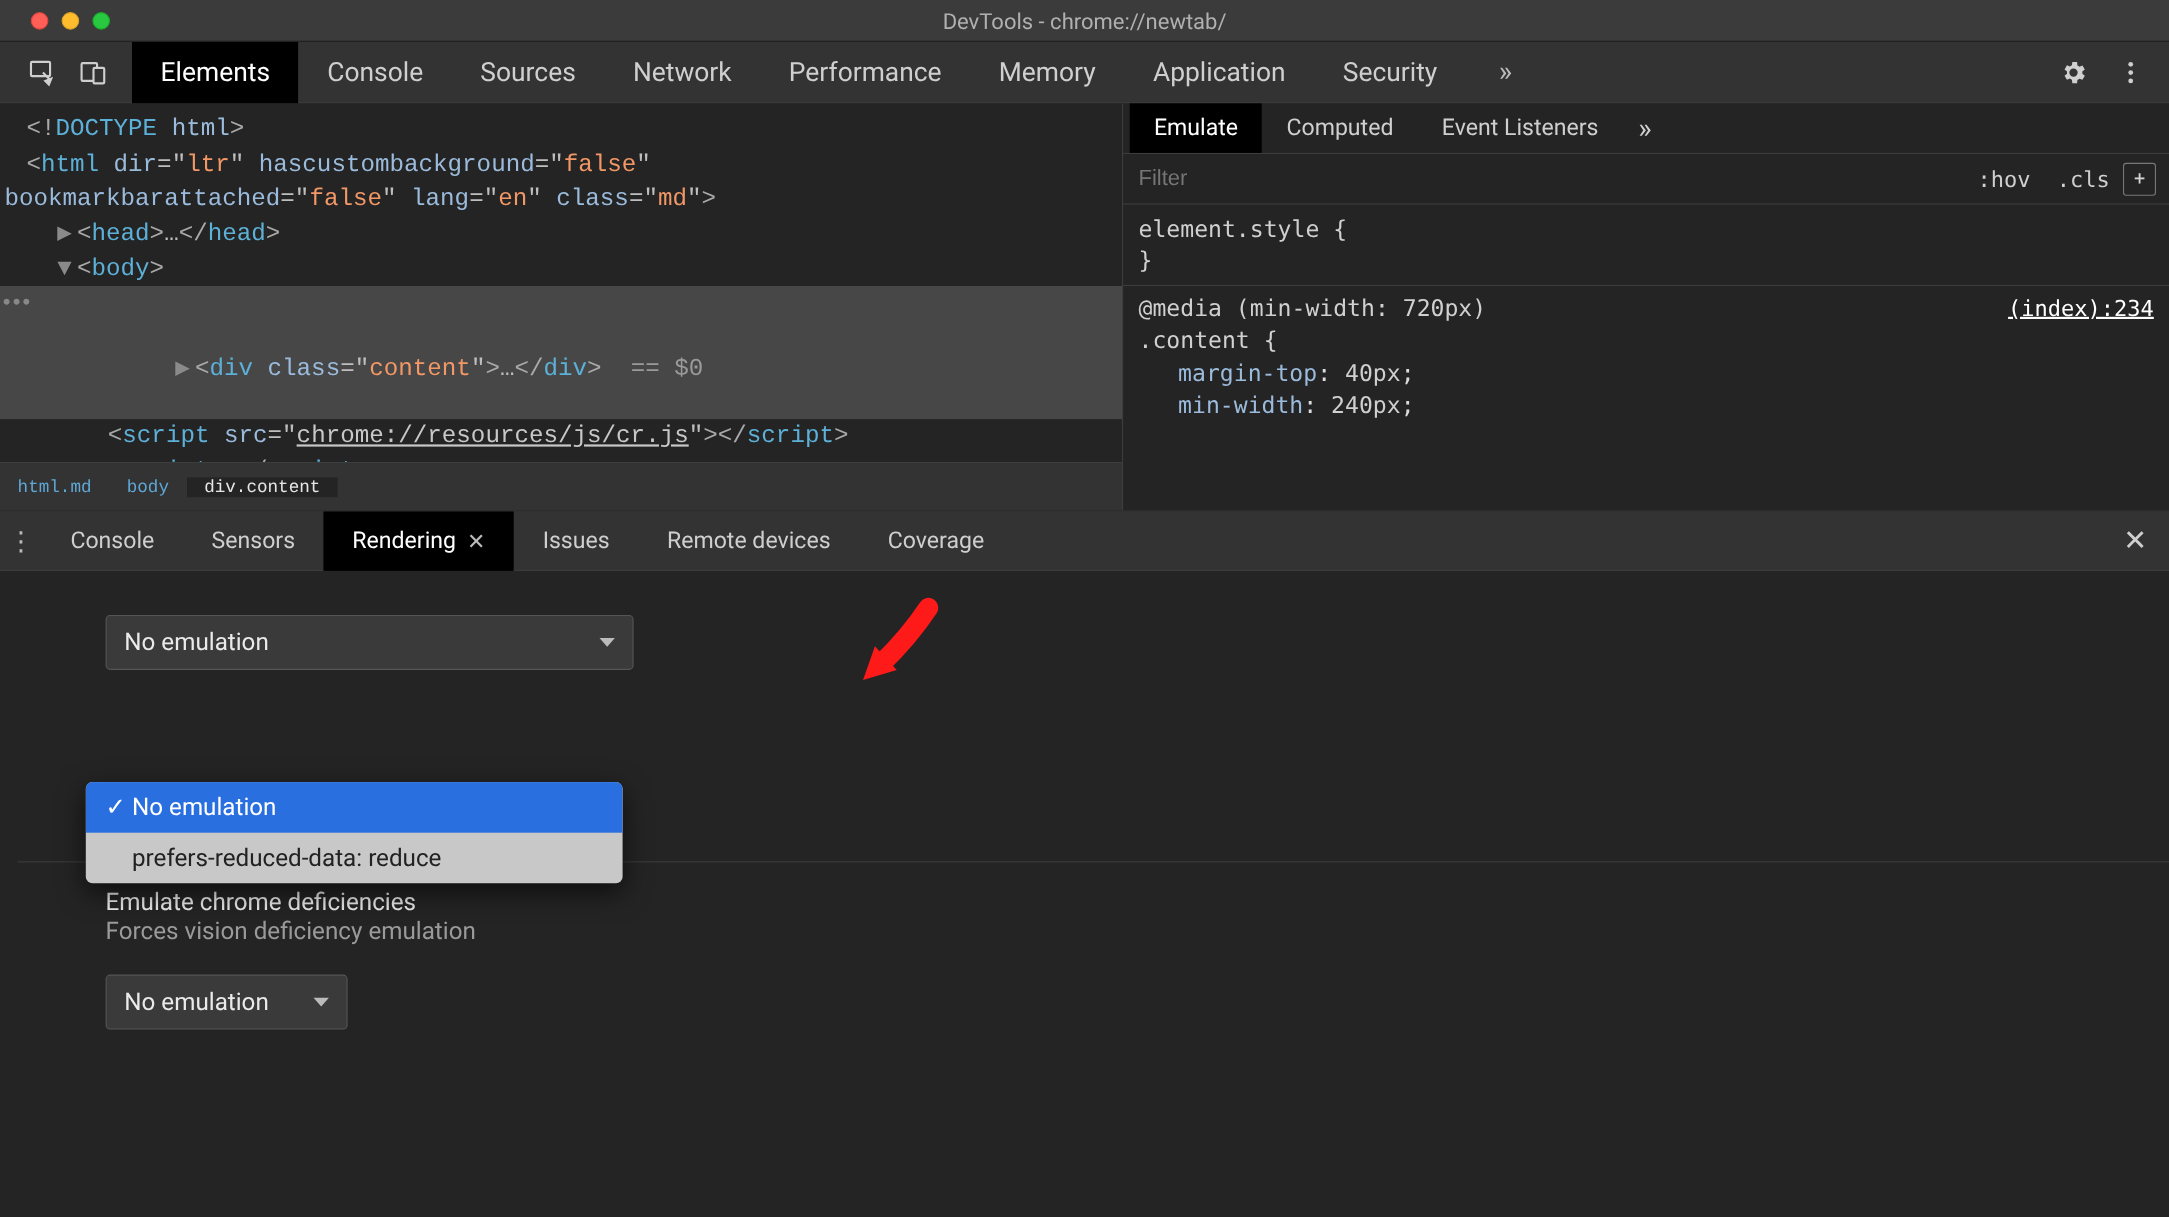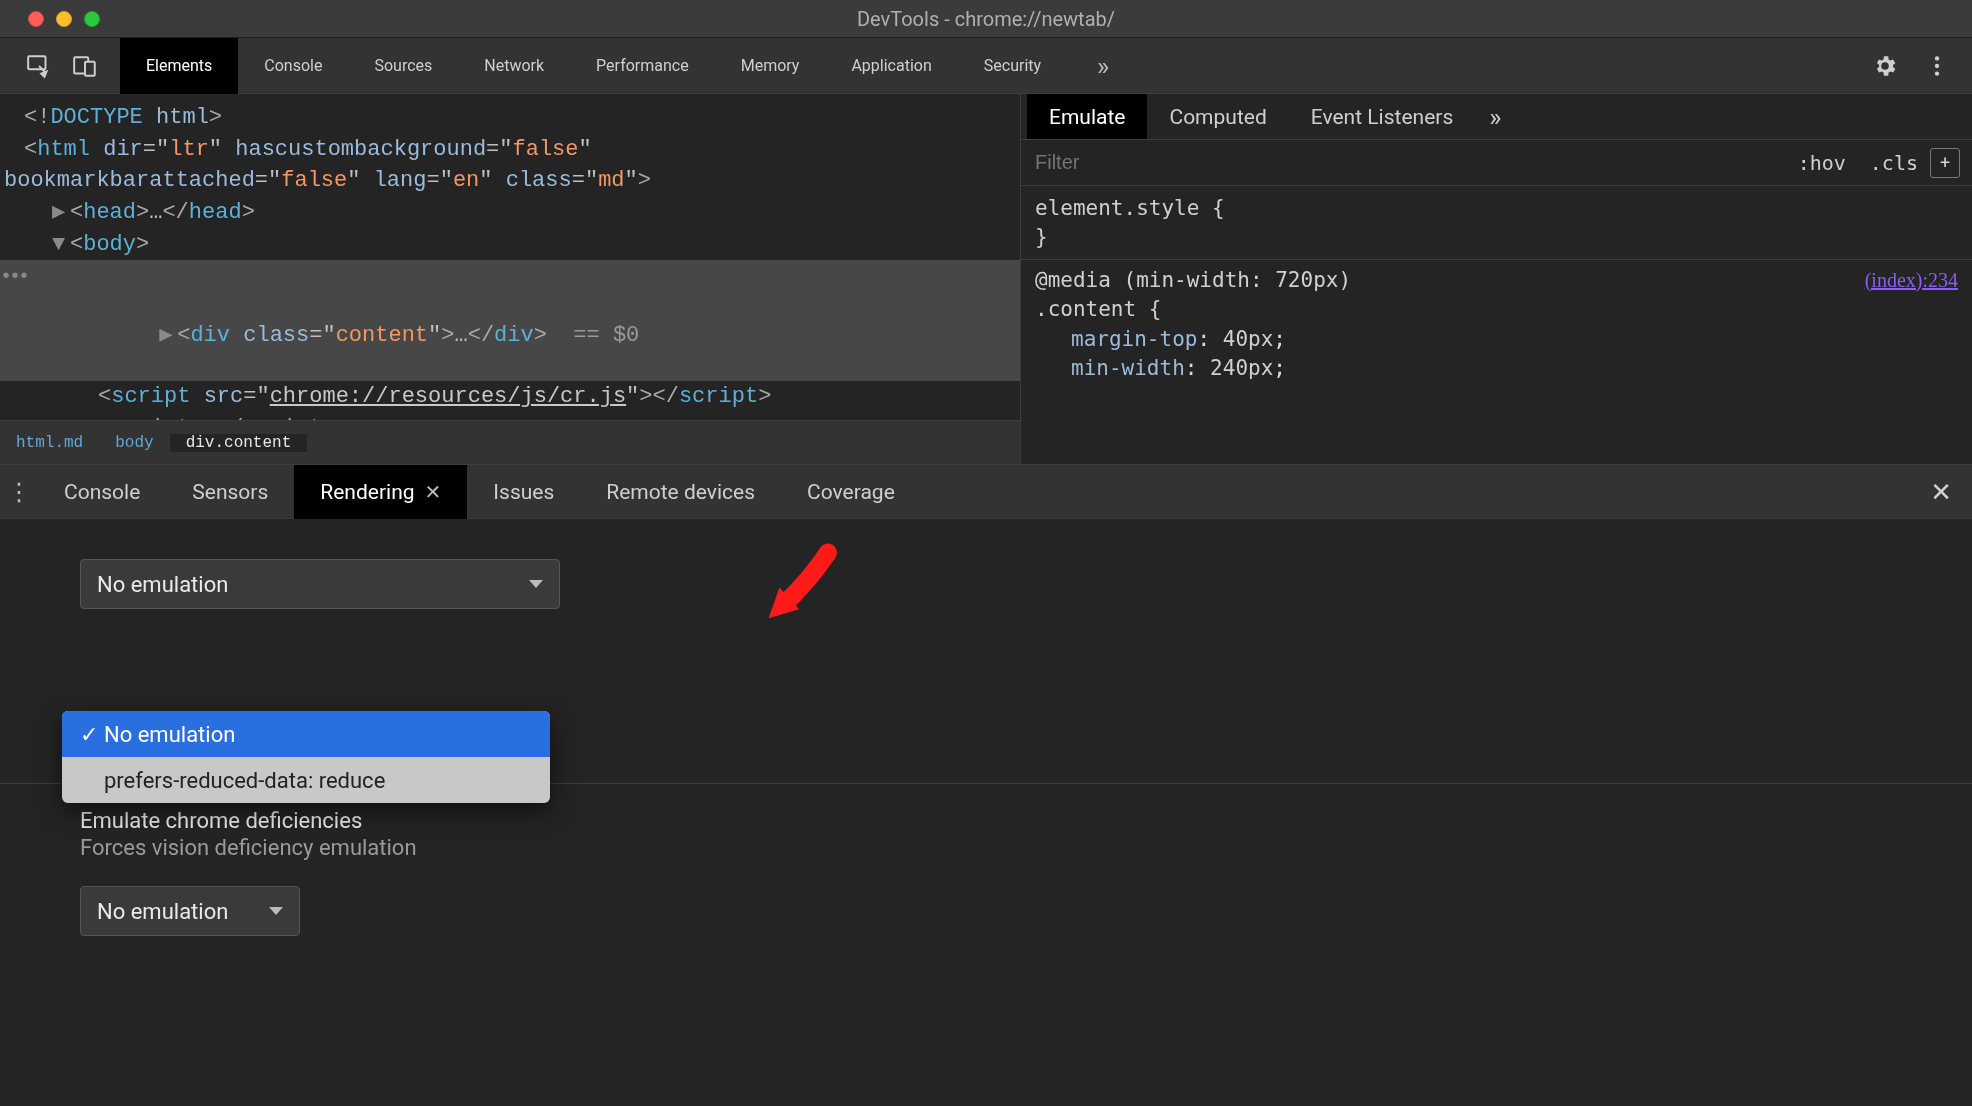--- a/index.html
+++ b/index.html
@@ -41,21 +41,21 @@
     background: #333333;
     display:flex; align-items:center;
     border-bottom: 1px solid #3d3d3d;
   }
   .inspect-group { display:flex; align-items:center; gap:20px; padding:0 22px 0 26px; }
   .icon-btn { color:#cfcfcf; display:flex; align-items:center; justify-content:center; cursor:pointer; }
   .icon-btn svg { width:26px; height:26px; }
   .main-tabs .tabs { display:flex; }
   .main-tabs .tab {
     padding: 0 26px; height:56px; display:flex; align-items:center;
-    color:#cfcfcf; font-size:16px; cursor:pointer;
+    color:#cfcfcf; font-size:24px; cursor:pointer;
   }
   .main-tabs .tab.active { background:#000000; color:#ffffff; }
   .main-tabs .overflow { margin-left:16px; color:#bbb; font-size:26px; width:40px; text-align:center; cursor:pointer; }
   .main-tabs .spacer { flex:1; }
   .main-tabs .right-group { display:flex; align-items:center; gap:26px; padding-right:22px; }
 
   
   .workarea { display:flex; height: 370px; }
 
   .elements-pane {
@@ -119,21 +119,21 @@
   .filter-input {
     flex:1; background:transparent; border:none; outline:none;
     color:#999; font-size:20px; padding:0 14px; height:100%;
   }
   .filter-btn { padding:0 12px; color:#cfcfcf; font-size:20px; font-family:Menlo,Consolas,monospace; cursor:pointer; }
   .plus-box { width:30px; height:30px; border:1px solid #777; display:flex; align-items:center; justify-content:center; margin-right:12px; cursor:pointer; border-radius:3px; }
   .styles-content { padding:8px 14px; font-family:Menlo,Consolas,monospace; font-size:21px; line-height:1.4; color:#dcdcdc; }
   .styles-content .sel { color:#d0d0d0; }
   .styles-content .prop { color:#9bbbdc; }
   .styles-content .val  { color:#cfcfcf; }
-  .styles-content .link { color:#8b5cf6; text-decoration:underline; float:right; font-size:20px;font-family:Liberation Serif, serif; }
+  .styles-content .link { color:#ffffff; text-decoration:underline; float:right; font-size:20px; }
   .indent2 { padding-left:36px; }
 
   
   .drawer {
     border-top: 1px solid #3d3d3d;
     background:#242424;
   }
   .drawer-tabs {
     height:54px; background:#333333; display:flex; align-items:center;
     border-bottom:1px solid #3d3d3d;
@@ -142,20 +142,21 @@
   .drawer-tabs .tabs { display:flex; }
   .drawer-tab { padding:0 26px; height:54px; display:flex; align-items:center; font-size:21px; color:#cfcfcf; cursor:pointer; position:relative; }
   .drawer-tab.active { background:#000000; color:#fff; }
   .drawer-tab .close-x { margin-left:10px; color:#bbb; font-size:20px; }
   .drawer-tabs .spacer { flex:1; }
   .drawer-close { padding:0 20px; color:#cfcfcf; font-size:26px; cursor:pointer; }
 
   .drawer-body {
     padding: 40px 0 60px 80px;
     position:relative;
+    margin-left:16px;
   }
 
   .dd-select {
     width: 480px; height: 50px;
     background:#3a3a3a; border:1px solid #555; border-radius:4px;
     display:flex; align-items:center; padding:0 16px; color:#eaeaea;
     font-size:22px; cursor:pointer; position:relative;
     margin-bottom: 30px;
   }
   .dd-select.small { width: 220px; }

